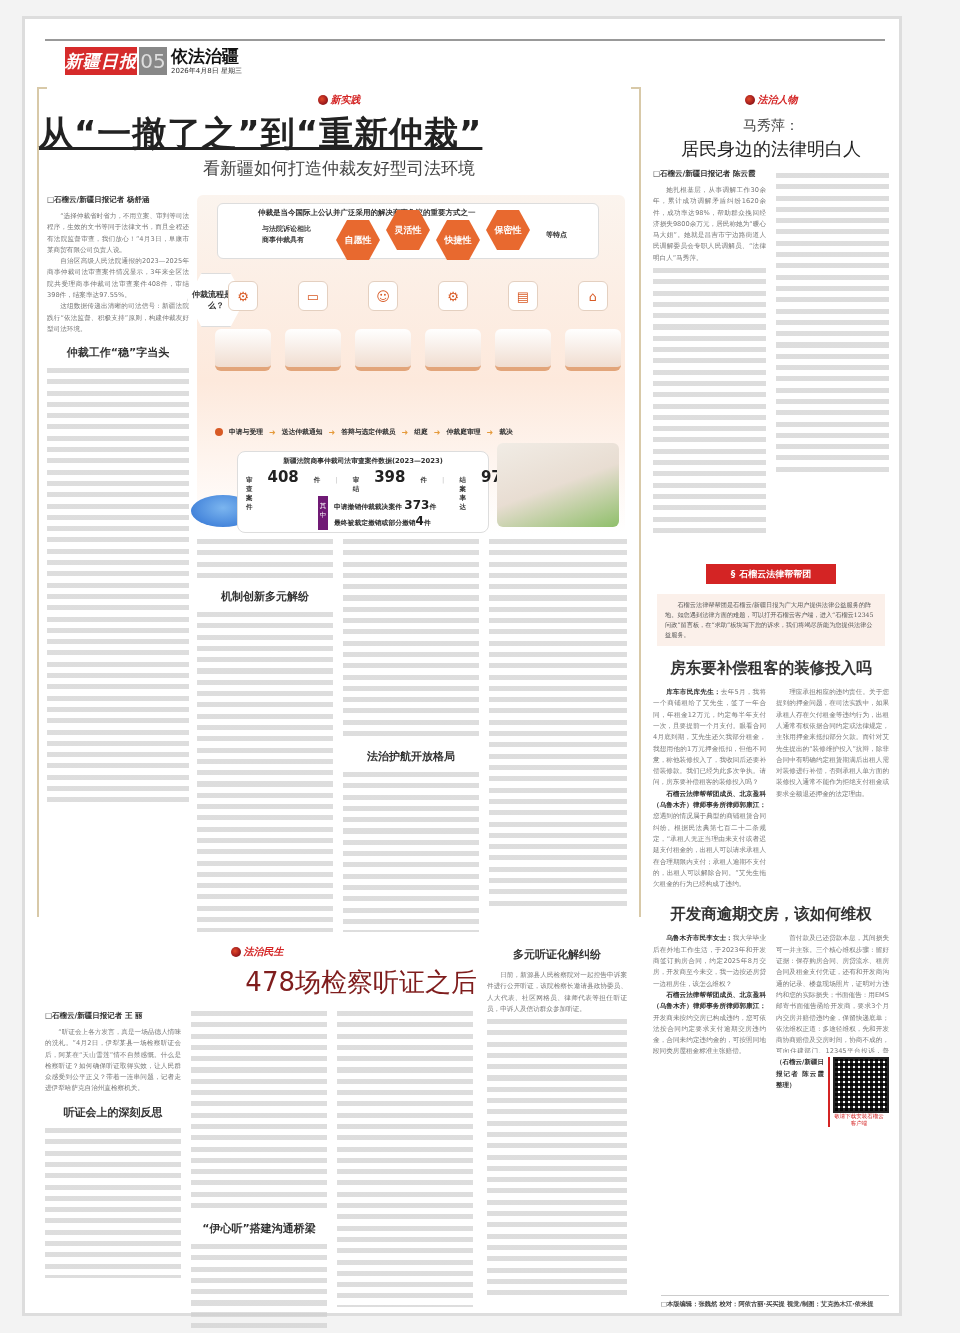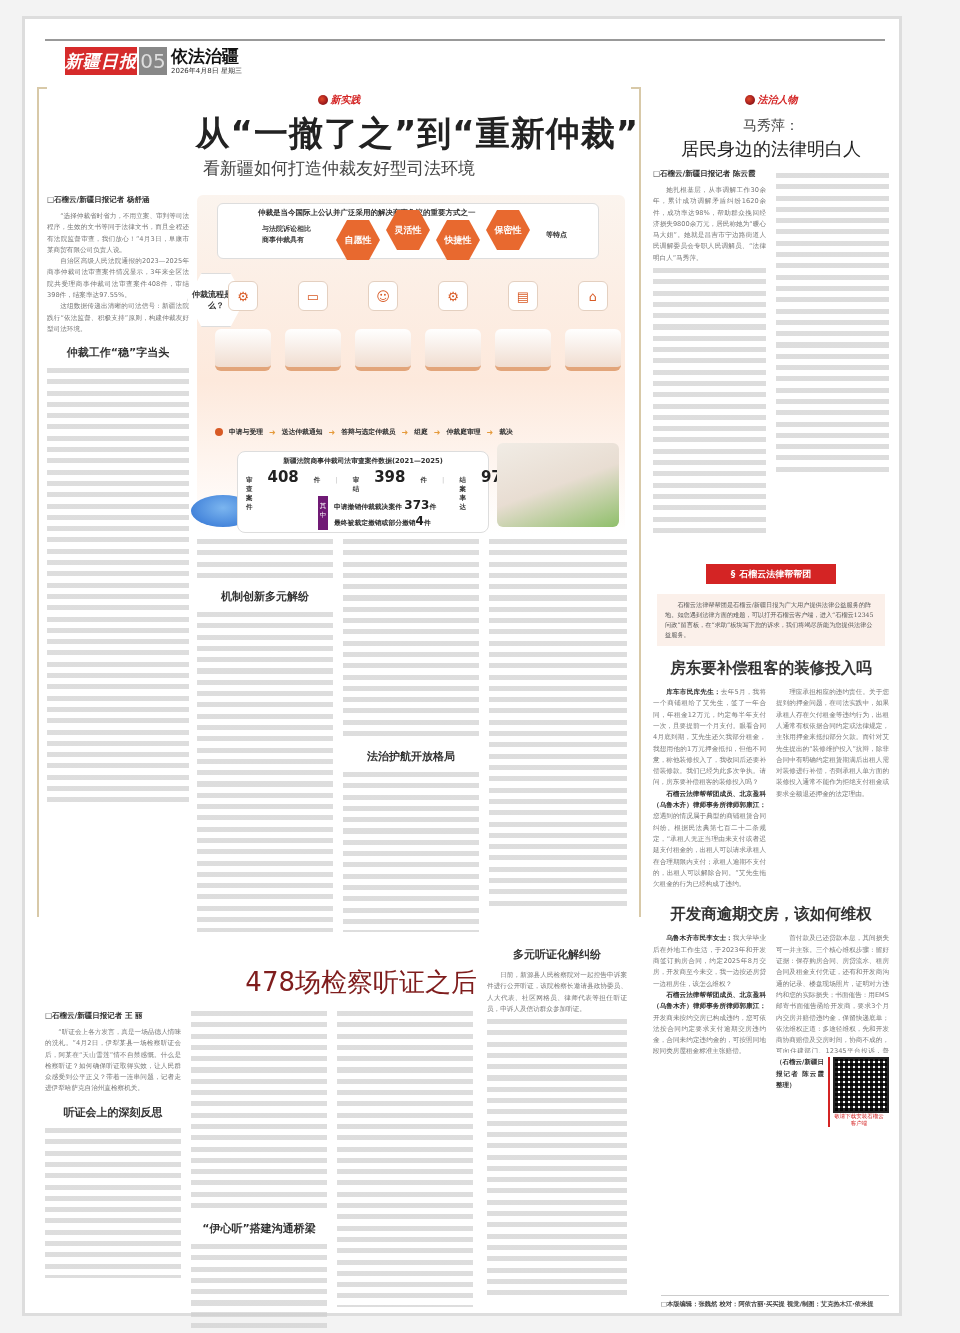--- a/index.html
+++ b/index.html
@@ -8,21 +8,21 @@
   .masthead{position:absolute;left:20px;top:20px;width:840px;height:34px;border-top:2px solid #999;}
   .logo{position:absolute;left:20px;top:6px;width:72px;height:28px;background:#d62b2b;color:#fff;font-family:"DejaVu Serif",serif;font-size:17px;font-weight:bold;line-height:28px;text-align:center;font-style:italic;letter-spacing:1px;}
   .pagenum{position:absolute;left:94px;top:6px;width:28px;height:28px;background:#888;color:#ddd;font-size:20px;line-height:28px;text-align:center;}
   .section{position:absolute;left:126px;top:4px;font-size:17px;font-weight:bold;color:#111;}
   .dateline{position:absolute;left:126px;top:25px;font-size:7px;color:#333;}
   .tag{display:flex;align-items:center;justify-content:center;gap:3px;color:#d42424;font-weight:bold;font-style:italic;font-size:10px;}
   .tag .dot{width:10px;height:10px;border-radius:50%;background:radial-gradient(circle at 40% 40%,#e24a2a 0,#a41d1d 55%,#5a1010 100%);display:inline-block;}
   .feature{position:absolute;left:12px;top:68px;width:600px;height:830px;border-left:2px solid #d8c9a8;border-right:2px solid #d8c9a8;}
   .feature:before,.feature:after{content:"";position:absolute;top:0;width:8px;height:2px;background:#d8c9a8;}
   .feature:before{left:0}.feature:after{right:0}
-  .h1{position:absolute;left:0;width:600px;top:24px;text-align:right;font-size:34px;font-weight:bold;color:#222;letter-spacing:1px;}
+  .h1{position:absolute;left:0;width:600px;top:24px;text-align:left;font-size:34px;font-weight:bold;color:#222;letter-spacing:1px;text-decoration:underline;}
   .h1sub{position:absolute;left:0;width:600px;top:70px;text-align:center;font-size:17px;color:#444;}
   .byline{font-size:7.5px;font-weight:bold;color:#333;}
   .body{font-size:6.6px;line-height:11.3px;color:#777;text-align:justify;}
   .body p{margin:0;text-indent:2em;}
   .col{position:absolute;}
   .subh{font-size:11px;font-weight:bold;text-align:center;color:#333;margin:10px 0 8px;}
   .infographic{position:absolute;left:158px;top:108px;width:428px;height:338px;background:linear-gradient(180deg,#fbf4ee 0,#fde9dc 55%,#fff 100%);border-radius:6px;}
   .ig-top{position:absolute;left:20px;top:8px;width:380px;height:54px;border:1px solid #ddd;border-radius:6px;background:#fff;}
   .ig-headline{position:absolute;left:40px;top:4px;font-size:7.5px;font-weight:bold;color:#333;}
   .ig-compare{position:absolute;left:44px;top:20px;font-size:7px;font-weight:bold;line-height:11px;color:#444;}
@@ -142,21 +142,21 @@
         <span class="arr">➜</span>
         <span>组庭</span>
         <span class="arr">➜</span>
         <span>仲裁庭审理</span>
         <span class="arr">➜</span>
         <span>裁决</span>
       </div>
 
       <div class="disk"></div>
       <div class="ig-stats">
-        <div class="ig-stats-title">新疆法院商事仲裁司法审查案件数据(2021—2025)</div>
+        <div class="ig-stats-title">新疆法院商事仲裁司法审查案件数据(2023—2023)</div>
         <div class="ig-row">
           <span>审查案件</span>
             <span class="big">408</span>
             <span>件</span>
           <span style="color:#ccc">|</span>
           <span>审结</span>
             <span class="big">398</span>
             <span>件</span>
           <span style="color:#ccc">|</span>
           <span>结案率达</span>
@@ -243,20 +243,24 @@
             <div style="font-size:5.5px;color:#d42424;width:52px;text-align:center;">敬请下载安装石榴云客户端</div>
           </div>
         </div>
       </div>
     </div>
   </div>
 
   <div class="footer">□本版编辑：张魏然  校对：阿依古丽·买买提  视觉/制图：艾克热木江·依米提</div>
 
   <div class="bottom-feature">
+    <div class="tag" style="position:absolute;left:0;width:440px;top:20px;">
+      <span class="dot"></span>
+      <span>法治民生</span>
+    </div>
     <div class="bf-title">478场检察听证之后</div>
 
     <div class="col" style="left:8px;top:86px;width:136px;">
       <div class="byline">□石榴云/新疆日报记者 王 丽</div>
       <div class="body" style="margin-top:6px;">
           <p>“听证会上各方发言，真是一场品德人情味的洗礼。”4月2日，伊犁某县一场检察听证会后，阿某在“天山雪莲”情不自禁感慨。什么是检察听证？如何确保听证取得实效，让人民群众感受到公平正义？带着一连串问题，记者走进伊犁哈萨克自治州直检察机关。</p>
         </div>
       <div class="subh">听证会上的深刻反思</div>
       <div style="height:150px;background:repeating-linear-gradient(180deg,#cfcfcf 0 5px,transparent 5px 11.3px);opacity:.7;"></div>
     </div>

